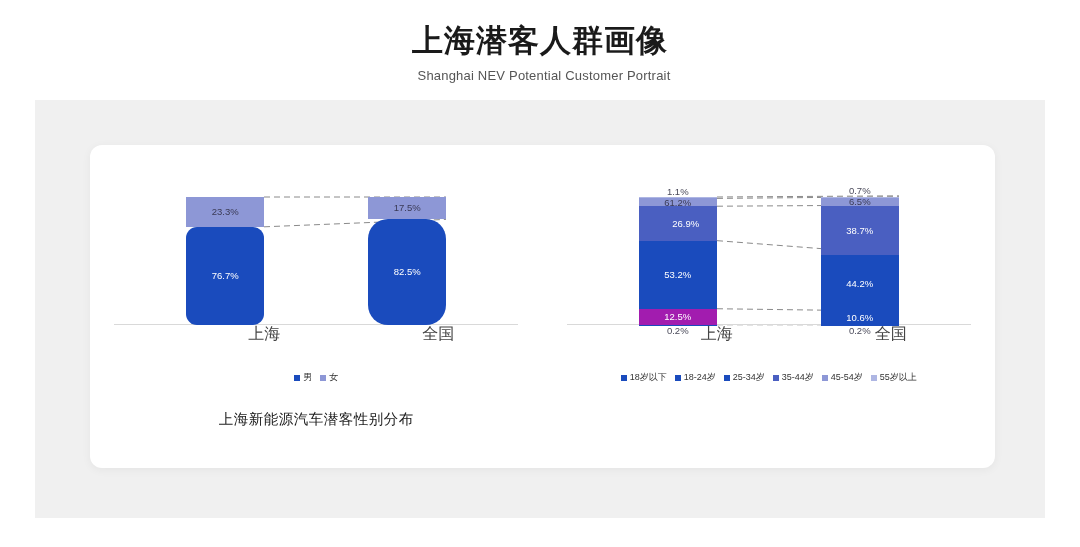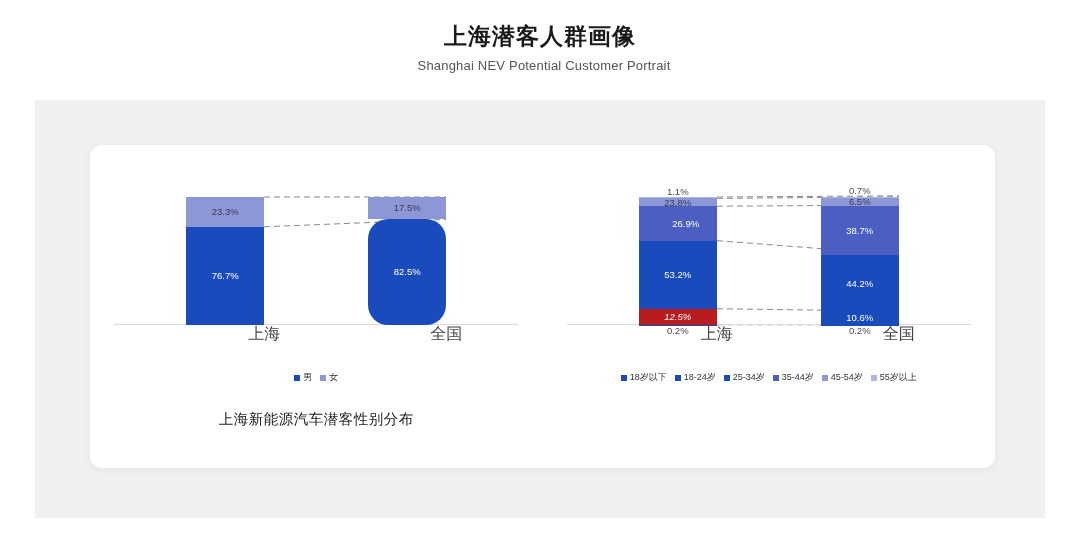--- a/index.html
+++ b/index.html
@@ -14,21 +14,21 @@
     overflow: hidden;
     position: relative;
   }
 
   
   .header {
     text-align: center;
     padding-top: 22px;
   }
   .page-title {
-    font-size: 23px;
+    font-size: 31px;
     font-weight: bold;
     color: #1a1a1a;
     letter-spacing: 1px;
     line-height: 1.25;
   }
   .page-subtitle {
     font-size: 13px;
     color: #555555;
     margin-top: 7px;
     letter-spacing: 0.2px;
@@ -125,21 +125,21 @@
 
   .tick-label {
     position: absolute;
     bottom: 24px;
     width: 110px;
     text-align: right;
     font-size: 16px;
     color: #444444;
   }
   .tick-label.left-tick  { left: 74px; }
-  .tick-label.right-tick { right: 74px; }
+  .tick-label.right-tick { right: 82px; }
 
   .connectors {
     position: absolute;
     left: 0; top: 0;
     width: 100%; height: 100%;
     pointer-events: none;
   }
 
   .legend {
     display: flex;
@@ -186,21 +186,21 @@
 <div class="charts-row">
 
   <div class="chart-block">
     <div class="plot">
       <svg class="connectors" viewBox="0 0 440 200" preserveAspectRatio="none">
           <line x1="168" y1="57.824" x2="350" y2="50.400000000000006" stroke="#8a8a8a" stroke-width="1" stroke-dasharray="6,4"></line>
           <line x1="168" y1="28" x2="350" y2="28" stroke="#8a8a8a" stroke-width="1" stroke-dasharray="6,4"></line>
         </svg>
       <div class="axis-line"></div>
       <div class="bar left-bar" style="height: 128px;">
-          <div class="seg" style="height: 98px; background: rgb(26, 75, 189);">
+          <div class="seg" style="height: 98px; background: rgb(26, 75, 189); border-radius: 11px;">
             <span class="seg-label on-dark">76.7%</span>
           </div>
           <div class="seg" style="height: 29.824px; background: rgb(141, 151, 214);">
             <span class="seg-label on-light">23.3%</span>
           </div>
         </div>
       <div class="bar right-bar" style="height: 128px;">
           <div class="seg" style="height: 105.6px; background: rgb(26, 75, 189); border-radius: 20px;">
             <span class="seg-label on-dark">82.5%</span>
           </div>
@@ -232,31 +232,31 @@
           <line x1="168" y1="71.648" x2="350" y2="85.6" stroke="#8a8a8a" stroke-width="1" stroke-dasharray="6,4"></line>
           <line x1="168" y1="37.21599999999998" x2="350" y2="36.06399999999999" stroke="#8a8a8a" stroke-width="1" stroke-dasharray="6,4"></line>
           <line x1="168" y1="29.407999999999987" x2="350" y2="27.744" stroke="#8a8a8a" stroke-width="1" stroke-dasharray="6,4"></line>
           <line x1="168" y1="28" x2="350" y2="26.847999999999985" stroke="#8a8a8a" stroke-width="1" stroke-dasharray="6,4"></line>
         </svg>
       <div class="axis-line"></div>
       <div class="bar left-bar" style="height: 128px;">
           <div class="seg" style="height: 0.256px; background: rgb(26, 75, 189);">
             <span class="seg-label outside" style="top: 1px;">0.2%</span>
           </div>
-          <div class="seg" style="height: 16px; background: #b91c1c; font-style: italic;">
+          <div class="seg" style="height: 16px; background: #a21caf;">
             <span class="seg-label on-dark">12.5%</span>
           </div>
           <div class="seg" style="height: 68.096px; background: rgb(26, 75, 189);">
             <span class="seg-label on-dark">53.2%</span>
           </div>
           <div class="seg" style="height: 34.432px; background: rgb(74, 95, 193); padding-left: 16px;">
             <span class="seg-label on-dark">26.9%</span>
           </div>
           <div class="seg" style="height: 7.808px; background: rgb(141, 151, 214);">
-            <span class="seg-label on-light">23.8%</span>
+            <span class="seg-label on-light">61.2%</span>
           </div>
           <div class="seg" style="height: 1.408px; background: rgb(174, 182, 227);">
             <span class="seg-label outside" style="bottom: 2px;">1.1%</span>
           </div>
         </div>
       <div class="bar right-bar" style="height: 128px;">
           <div class="seg" style="height: 0.256px; background: rgb(26, 75, 189);">
             <span class="seg-label outside" style="top: 1px;">0.2%</span>
           </div>
           <div class="seg" style="height: 13.568px; background: rgb(26, 75, 189);">

